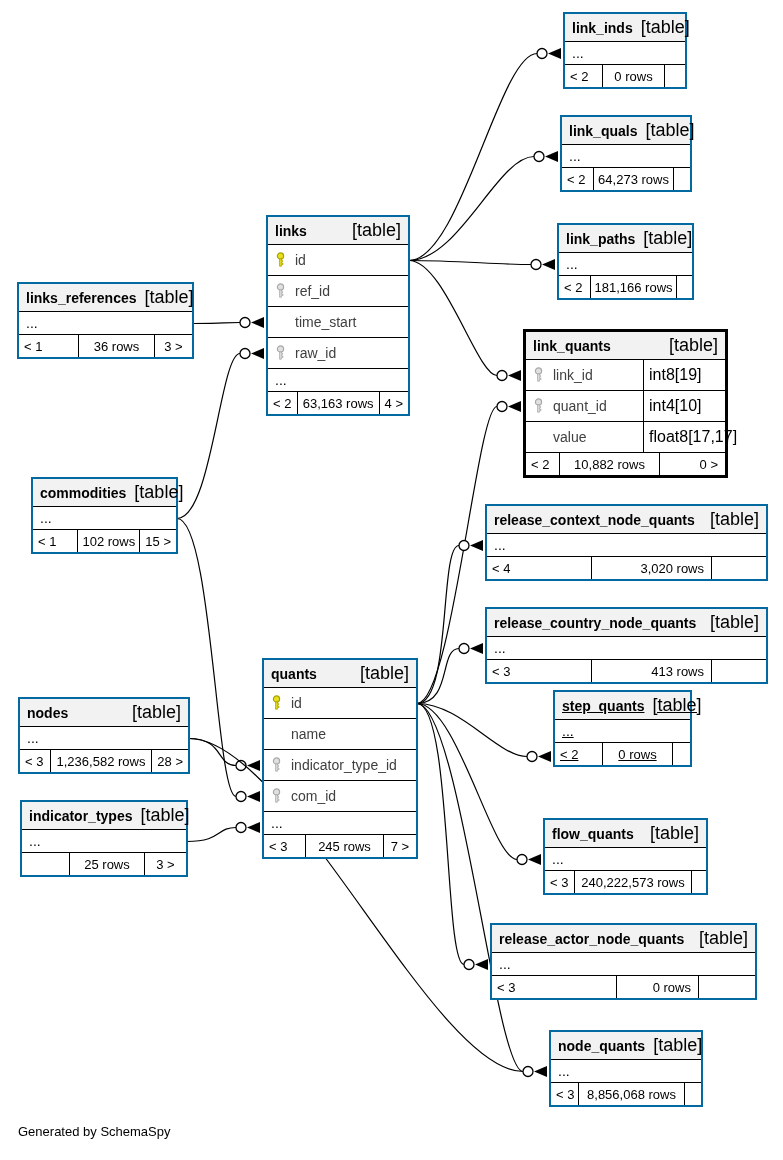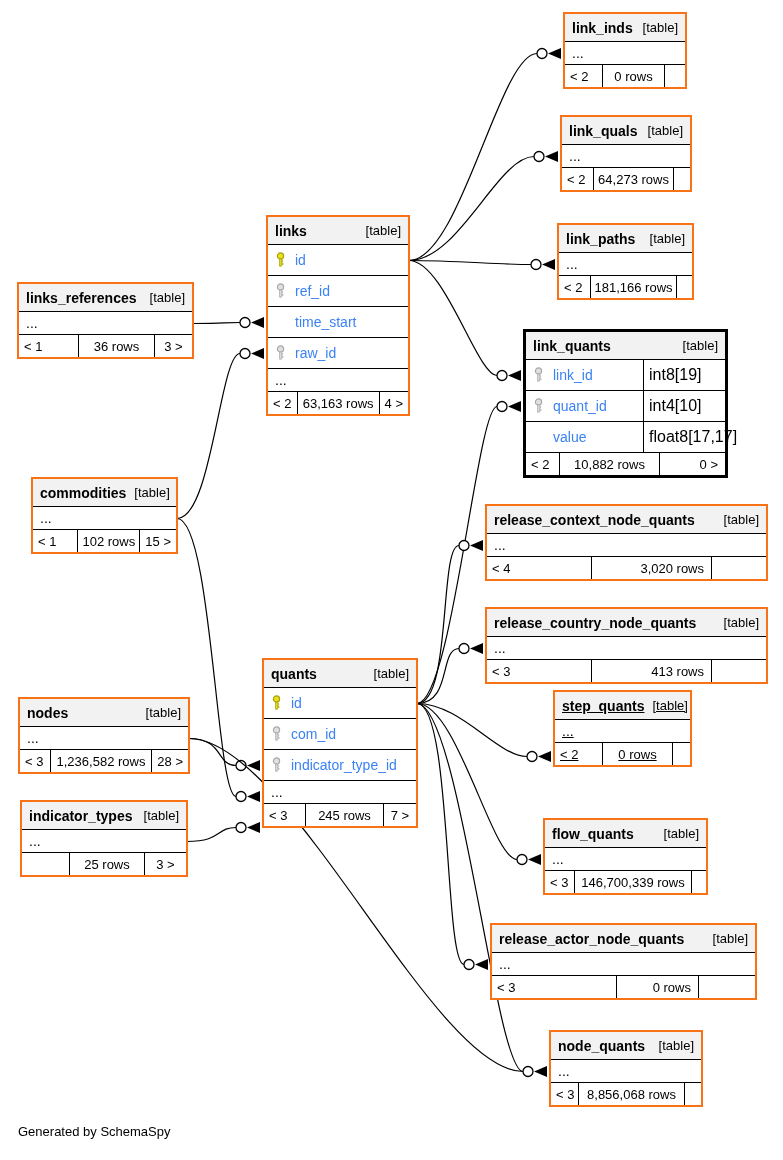--- a/index.html
+++ b/index.html
@@ -1,29 +1,29 @@
 <!DOCTYPE html>
 <html><head>
 <meta charset="utf-8">
 <style>
   html,body{margin:0;padding:0;background:#ffffff;}
   #diagram{position:relative;width:783px;height:1160px;background:#ffffff;overflow:hidden;
            font-family:"Liberation Sans", sans-serif;}
   #edge-layer{position:absolute;left:0;top:0;z-index:1;}
-  .tbl{position:absolute;z-index:2;background:#ffffff;border:2px solid #f97316;box-sizing:border-box;}
+  .tbl{position:absolute;z-index:2;background:#ffffff;border:2px solid #0369a1;box-sizing:border-box;}
   .tbl.hl{border:3px solid #000000;}
   .thead{display:flex;justify-content:space-between;align-items:center;height:27px;
          background:#f2f2f2;border-bottom:1px solid #000;padding:0 7px;}
   .tname{font-weight:bold;font-size:14px;color:#000;white-space:nowrap;}
-  .ttag{font-size:13px;color:#000;white-space:nowrap;margin-left:8px;}
+  .ttag{font-size:18px;color:#000;white-space:nowrap;margin-left:8px;}
   .trow{display:flex;align-items:stretch;height:30px;border-bottom:1px solid #000;}
   .ccell{display:flex;align-items:center;flex:1;padding-left:7px;min-width:0;}
   .tcell{display:flex;align-items:center;width:76px;border-left:1px solid #000;
          padding-left:5px;font-size:16px;color:#000;}
-  .cname{font-size:14px;color:#3b82f6;margin-left:9px;white-space:nowrap;}
+  .cname{font-size:14px;color:#404040;margin-left:9px;white-space:nowrap;}
   .keyicon{width:11px;height:16px;flex:0 0 11px;}
   .keyspace{width:11px;flex:0 0 11px;}
   .dots{height:22px;display:flex;align-items:center;padding-left:7px;
         border-bottom:1px solid #000;font-size:14px;color:#000;}
   .tfoot{display:flex;height:22px;font-size:13px;color:#000;}
   .fcell{display:flex;align-items:center;border-right:1px solid #000;padding:0 5px;
          box-sizing:border-box;white-space:nowrap;}
   .fcell:last-child{border-right:none;flex:1;justify-content:center;}
   .fcell.c-center{justify-content:center;}
   .fcell.c-right{justify-content:flex-end;padding-right:7px;}
@@ -261,34 +261,40 @@
           <div class="ccell">
             <svg class="keyicon" viewBox="0 0 11 16">
               <circle cx="5.5" cy="4" r="3.1" fill="#e8df1f" stroke="#a8a000" stroke-width="1.2"></circle>
               <path d="M4.6 6.8 L4.6 14.2 L6.4 14.2 L6.4 12.6 L8 12.6 L8 11.2 L6.4 11.2 L6.4 9.8 L7.6 9.8 L7.6 8.4 L6.4 8.4 L6.4 6.8 Z" fill="#e8df1f" stroke="#a8a000" stroke-width="0.8"></path>
             </svg>
             <span class="cname">id</span>
           </div>
         </div>
         <div class="trow">
           <div class="ccell">
+            <span class="keyspace"></span>
+            <span class="cname">name</span>
+          </div>
+        </div>
+        <div class="trow">
+          <div class="ccell">
+            <svg class="keyicon" viewBox="0 0 11 16">
+              <circle cx="5.5" cy="4" r="3.1" fill="#e0e0e0" stroke="#a8a8a8" stroke-width="1.2"></circle>
+              <path d="M4.6 6.8 L4.6 14.2 L6.4 14.2 L6.4 12.6 L8 12.6 L8 11.2 L6.4 11.2 L6.4 9.8 L7.6 9.8 L7.6 8.4 L6.4 8.4 L6.4 6.8 Z" fill="#e0e0e0" stroke="#a8a8a8" stroke-width="0.8"></path>
+            </svg>
+            <span class="cname">indicator_type_id</span>
+          </div>
+        </div>
+        <div class="trow">
+          <div class="ccell">
             <svg class="keyicon" viewBox="0 0 11 16">
               <circle cx="5.5" cy="4" r="3.1" fill="#e0e0e0" stroke="#a8a8a8" stroke-width="1.2"></circle>
               <path d="M4.6 6.8 L4.6 14.2 L6.4 14.2 L6.4 12.6 L8 12.6 L8 11.2 L6.4 11.2 L6.4 9.8 L7.6 9.8 L7.6 8.4 L6.4 8.4 L6.4 6.8 Z" fill="#e0e0e0" stroke="#a8a8a8" stroke-width="0.8"></path>
             </svg>
             <span class="cname">com_id</span>
-          </div>
-        </div>
-        <div class="trow">
-          <div class="ccell">
-            <svg class="keyicon" viewBox="0 0 11 16">
-              <circle cx="5.5" cy="4" r="3.1" fill="#e0e0e0" stroke="#a8a8a8" stroke-width="1.2"></circle>
-              <path d="M4.6 6.8 L4.6 14.2 L6.4 14.2 L6.4 12.6 L8 12.6 L8 11.2 L6.4 11.2 L6.4 9.8 L7.6 9.8 L7.6 8.4 L6.4 8.4 L6.4 6.8 Z" fill="#e0e0e0" stroke="#a8a8a8" stroke-width="0.8"></path>
-            </svg>
-            <span class="cname">indicator_type_id</span>
           </div>
         </div>
         <div class="dots">...</div>
         <div class="tfoot">
           <div class="fcell" style="width: 42px;">&lt; 3</div>
           <div class="fcell c-center" style="width: 78px;">245 rows</div>
           <div class="fcell">7 &gt;</div>
         </div>
       </div>
       <div class="tbl" style="left: 18px; top: 697px; width: 172px;">
@@ -328,21 +334,21 @@
         </div>
       </div>
       <div class="tbl" style="left: 543px; top: 818px; width: 165px;">
         <div class="thead">
           <span class="tname">flow_quants</span>
           <span class="ttag">[table]</span>
         </div>
         <div class="dots">...</div>
         <div class="tfoot">
           <div class="fcell" style="width: 30px;">&lt; 3</div>
-          <div class="fcell c-center" style="width: 117px;">146,700,339 rows</div>
+          <div class="fcell c-center" style="width: 117px;">240,222,573 rows</div>
           <div class="fcell"></div>
         </div>
       </div>
       <div class="tbl" style="left: 490px; top: 923px; width: 267px;">
         <div class="thead">
           <span class="tname">release_actor_node_quants</span>
           <span class="ttag">[table]</span>
         </div>
         <div class="dots">...</div>
         <div class="tfoot">

